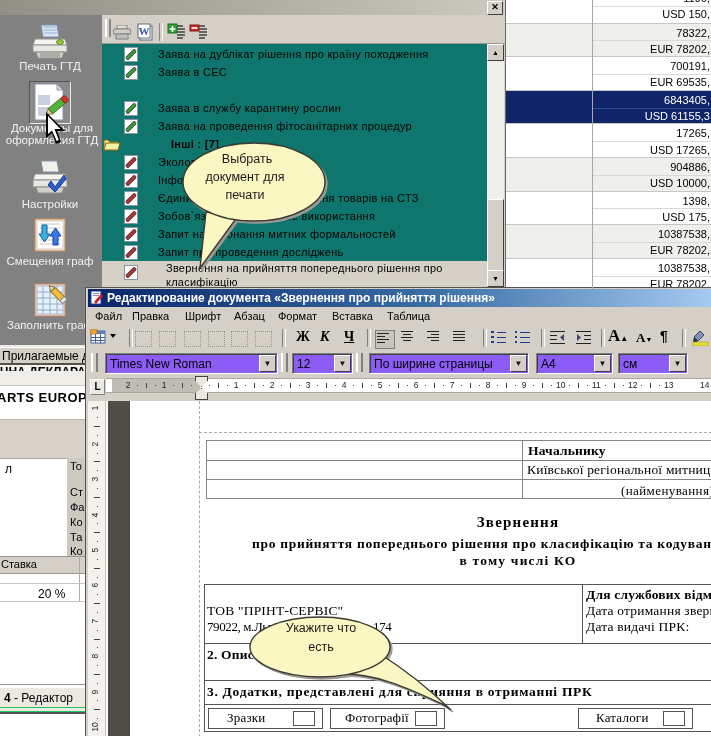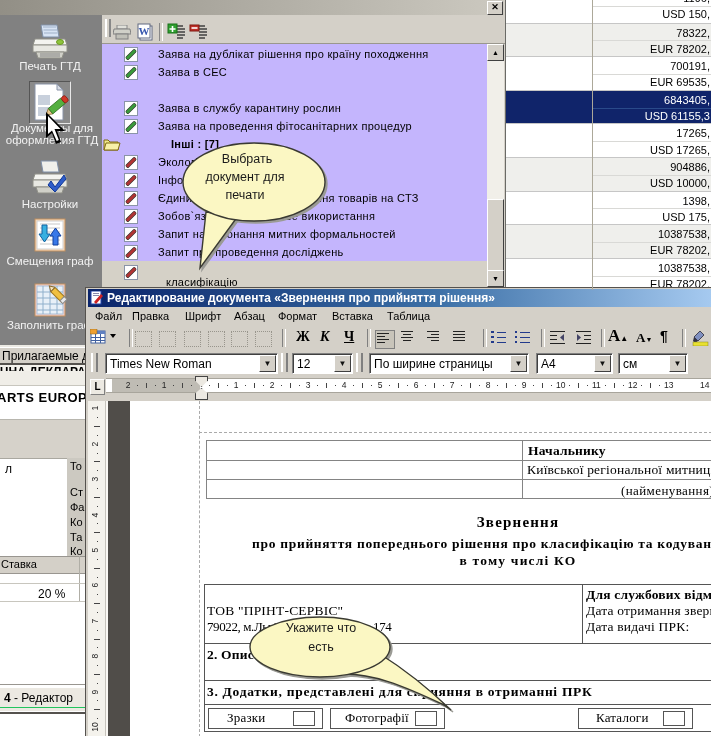--- a/index.html
+++ b/index.html
@@ -11,21 +11,21 @@
 .li{position:absolute;left:0;width:385px;height:18px;line-height:18px;white-space:nowrap;letter-spacing:0.3px}
 .li .t{position:absolute;left:56px;top:0}
 .licon{position:absolute;left:22px;top:2px;width:12px;height:13px;background:#fff;border:1px solid #8a94a8}
 .licon::after{content:"";position:absolute;left:0px;top:5px;width:12px;height:3px;border-radius:1px;transform:rotate(-45deg);box-shadow:0 0 0 0.5px #333}
 .ig::after{background:#3a9a3a}
 .ir::after{background:#b03434}
 .sep{position:absolute;top:3px;width:2px;height:18px;border-left:1px solid #808080;border-right:1px solid #fff}
 .dbx{position:absolute;top:5px;width:15px;height:14px;background:#d4d0c8;border:1px dotted #98958c}
 .alico{width:16px;height:13px}
 .alico i{display:block;height:1px;background:#222;margin-bottom:2px}
-.combo{position:absolute;top:3px;height:19px;background:#ffffff;border:1px solid;border-color:#808080 #fff #fff #808080;box-shadow:inset 1px 1px 0 #404040;font-size:12px}
+.combo{position:absolute;top:3px;height:19px;background:#8b5cf6;border:1px solid;border-color:#808080 #fff #fff #808080;box-shadow:inset 1px 1px 0 #404040;font-size:12px}
 .combo span{position:absolute;left:4px;top:3px;white-space:nowrap}
 .combo b{position:absolute;right:1px;top:1px;bottom:1px;width:15px;background:#D4D0C8;border:1px solid;border-color:#fff #404040 #404040 #fff;font-size:8px;font-weight:normal;text-align:center;line-height:16px;color:#111}
 .rn{position:absolute;top:1px;width:8px;text-align:center;font-style:normal;font-size:8.5px;color:#222;line-height:11px}
 .rt1{position:absolute;top:6px;width:1px;height:1px;background:#444}
 .rt2{position:absolute;top:4px;width:1px;height:5px;background:#444}
 .vn{position:absolute;left:2px;width:10px;height:10px;font-style:normal;font-size:8.5px;color:#222;transform:rotate(-90deg);text-align:center;line-height:10px}
 .vt1{position:absolute;left:9px;width:1px;height:1px;background:#444}
 .vt2{position:absolute;left:6px;width:6px;height:1px;background:#444}
 .cbx{position:absolute;width:113px;height:19px;border:1px solid #555;font-size:13px}
 .cbx span{position:absolute;left:14px;top:1px}
@@ -105,21 +105,21 @@
   <span class="abs" style="left:70px;top:187px;font-size:11px">Та</span>
   <span class="abs" style="left:70px;top:201px;font-size:11px">Ко</span>
   <div class="abs" style="left:0;top:212px;width:85px;height:16px;background:#D4D0C8;border-top:1px solid #999690;border-bottom:1px solid #999690">
       <span class="abs" style="left:1px;top:1px;font-size:11px">Ставка</span>
     </div>
   <div class="abs" style="left:79px;top:212px;width:1px;height:45px;background:#B0AEA6"></div>
   <div class="abs" style="left:0;top:239px;width:85px;height:1px;background:#C8C6BE"></div>
   <span class="abs" style="left:38px;top:243px;font-size:12px">20 %</span>
   <div class="abs" style="left:0;top:257px;width:85px;height:1px;background:#C8C6BE"></div>
   <div class="abs" style="left:0;top:340px;width:85px;height:3px;background:#fff;border-top:1px solid #999690"></div>
-  <div class="abs" style="left:0;top:344px;width:106px;height:19px;background:#ECE9E2;border-bottom:1px solid #22c55e">
+  <div class="abs" style="left:0;top:344px;width:106px;height:19px;background:#ECE9E2;border-bottom:5px solid #22c55e">
       <span class="abs" style="left:4px;top:3px;font-size:12px"><span class="b">4</span> - Редактор</span>
     </div>
   <div class="abs" style="left:0;top:364px;width:85px;height:3px;background:#ECE9E2"></div>
   <div class="abs" style="left:0;top:368px;width:85px;height:2px;background:#55524E"></div>
 </div>
 
 <div class="abs" id="dispatch" style="left:0;top:0;width:505px;height:345px;background:#D4D0C8;overflow:hidden;border-right:1px solid #6a6a66">
 
   <div class="abs" style="left:0;top:0;width:504px;height:15px;background:linear-gradient(90deg,#928F86 0%,#CCC9C0 100%)">
     <div class="abs" style="left:487px;top:1px;width:14px;height:12px;background:#D4D0C8;border:1px solid;border-color:#fff #404040 #404040 #fff;text-align:center;font-size:9px;line-height:11px;font-weight:bold">✕</div>
@@ -203,21 +203,21 @@
 <rect x="1" y="1" width="9" height="9" fill="#30A030" stroke="#187018"></rect>
 <path d="M5.5 3 V9 M2.5 6 H8.5" stroke="#fff" stroke-width="1.6"></path>
 </svg>
     <svg class="abs" style="left:87px;top:8px" width="19" height="18" viewBox="0 0 19 18">
 <path d="M10 3 H16 M10 6 H18 M10 9 H18 M10 12 H18 M10 15 H16" stroke="#404040" stroke-width="1.6"></path>
 <rect x="1" y="2" width="9" height="6" fill="#C03028" stroke="#801810"></rect>
 <path d="M2.5 5 H8.5" stroke="#fff" stroke-width="1.6"></path>
 </svg>
   </div>
 
-  <div class="abs" id="dlist" style="left:102px;top:44px;width:385px;height:301px;background:#c4b5fd;overflow:hidden;font-size:11px">
+  <div class="abs" id="dlist" style="left:102px;top:44px;width:385px;height:301px;background:#0f766e;overflow:hidden;font-size:11px">
     <div class="li" style="top:1px">
         <span class="licon ig"></span>
         <span class="t">Заява на дублікат рішення про країну походження</span>
       </div>
     <div class="li" style="top:19px">
         <span class="licon ig"></span>
         <span class="t">Заява в СЕС</span>
       </div>
     <div class="li" style="top:55px">
         <span class="licon ig"></span>
@@ -253,20 +253,21 @@
     <div class="li" style="top:181px">
         <span class="licon ir"></span>
         <span class="t">Запит на виконання митних формальностей</span>
       </div>
     <div class="li" style="top:199px">
         <span class="licon ir"></span>
         <span class="t">Запит про проведення досліджень</span>
       </div>
     <div class="abs" style="left:0;top:217px;width:385px;height:84px;background:#D5D1C7">
       <span class="licon ir" style="top:4px"></span>
+      <div class="abs" style="left:64px;top:1px;white-space:nowrap;letter-spacing:0.25px;">Звернення на прийняття попереднього рішення про</div>
       <div class="abs" style="left:64px;top:15px;white-space:nowrap;letter-spacing:0.25px">класифікацію</div>
     </div>
   </div>
 
   <div class="abs" style="left:487px;top:44px;width:17px;height:301px;background:#f1efe9">
     <div class="abs sbtn" style="left:0;top:0">▲</div>
     <div class="abs" style="left:0;top:155px;width:15px;height:70px;background:#D4D0C8;border:1px solid;border-color:#fff #404040 #404040 #fff"></div>
     <div class="abs sbtn" style="left:0;top:226px">▼</div>
   </div>
 </div>

